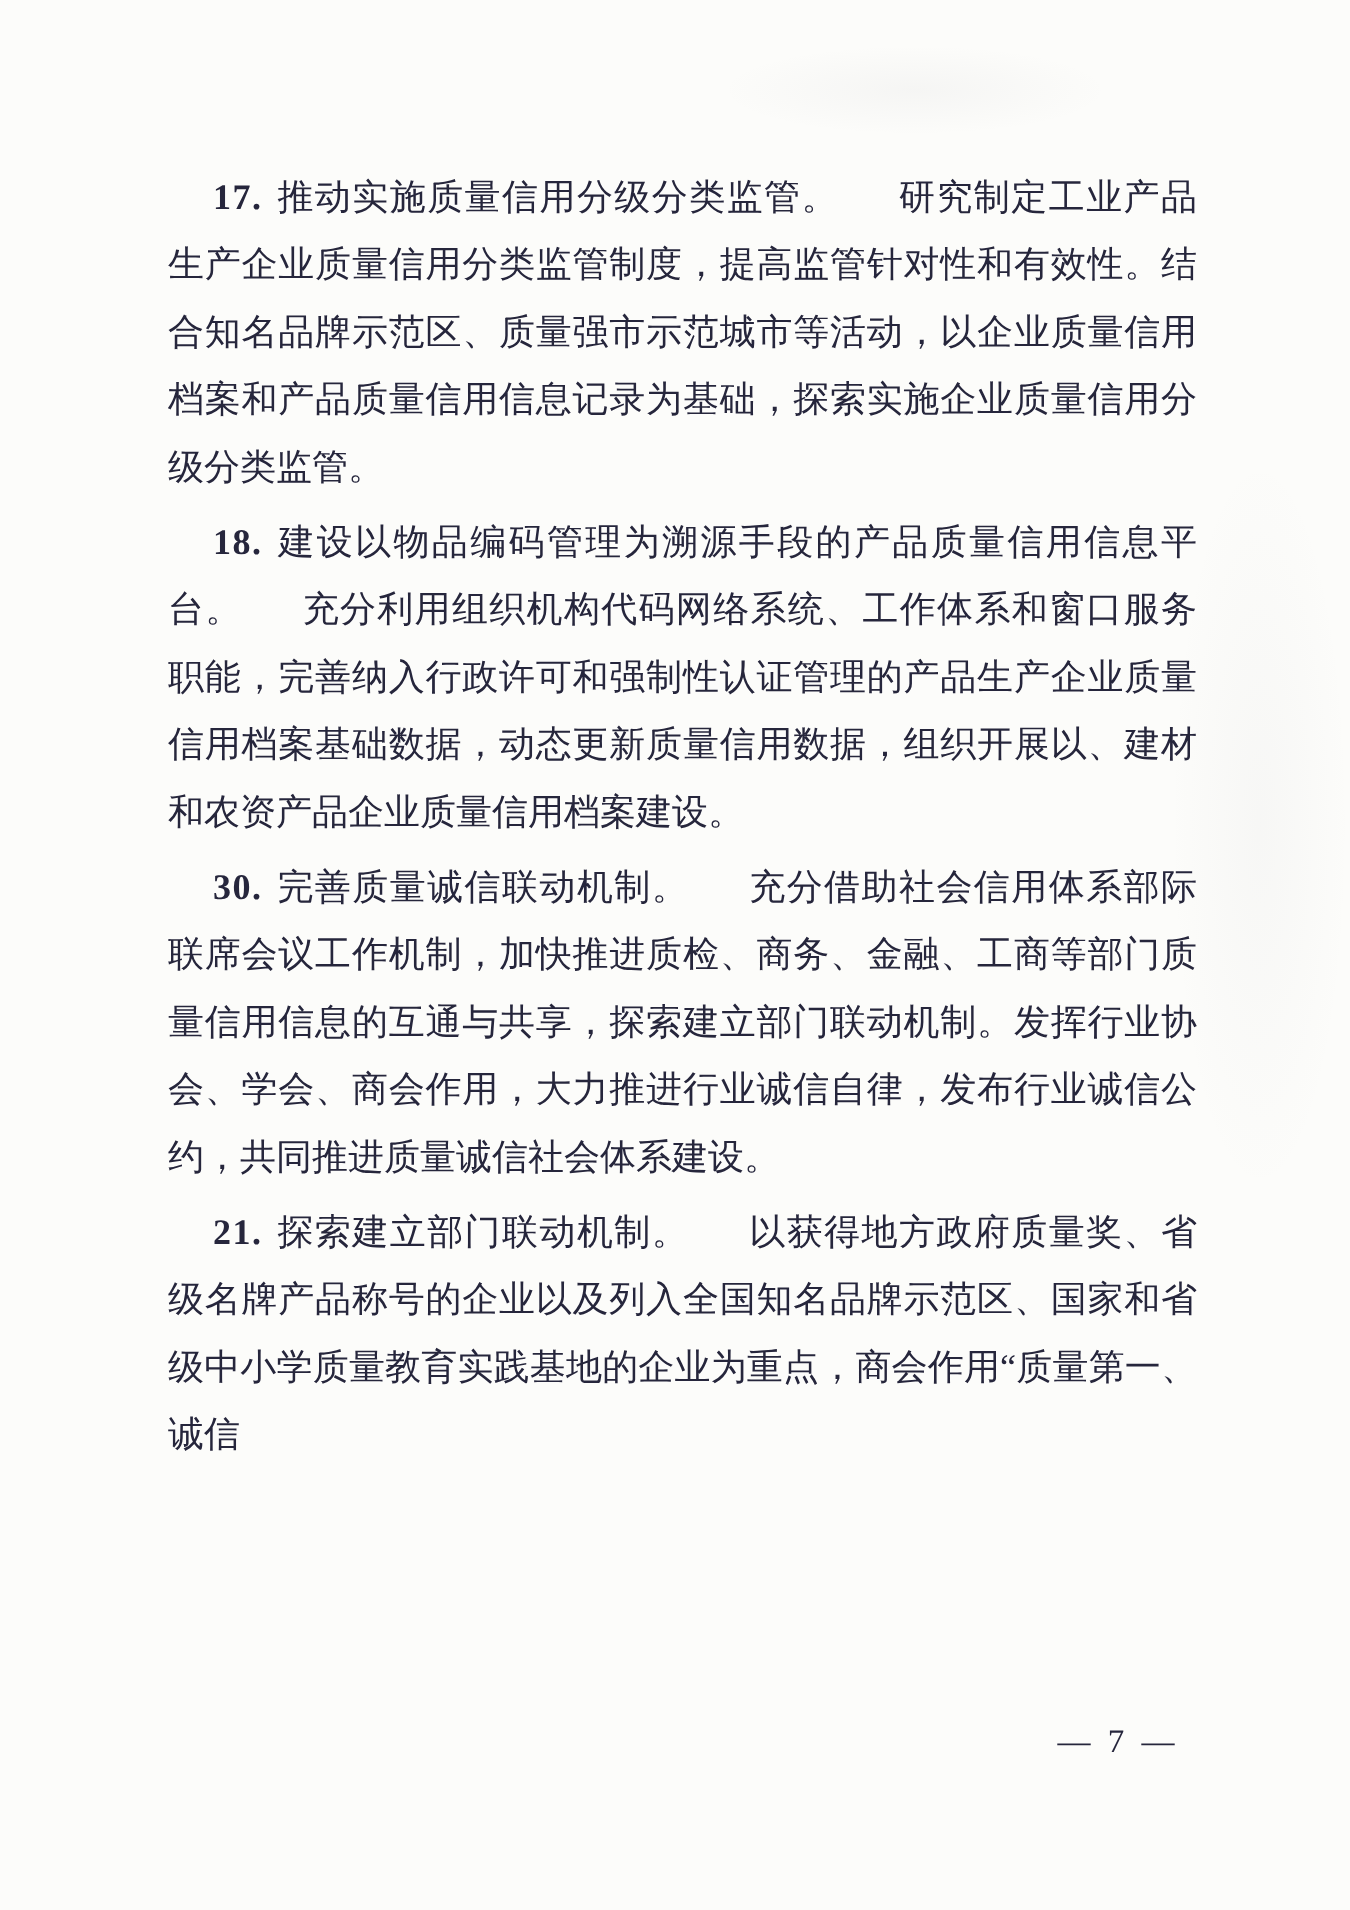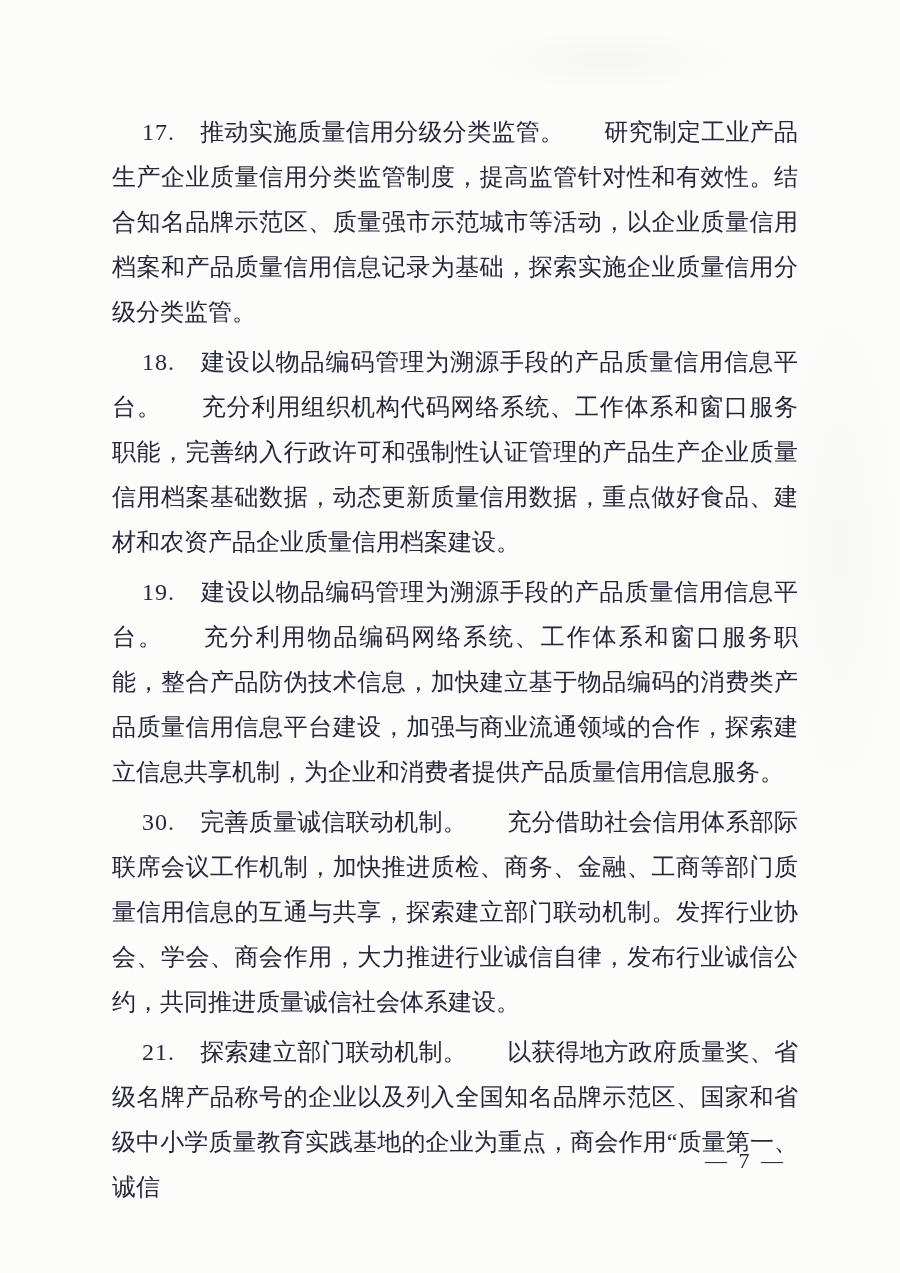--- a/index.html
+++ b/index.html
@@ -35,22 +35,22 @@
   }
   .para {
     font-size: 24px;
     line-height: 45px;
     text-align: justify;
     text-indent: 30px;
     margin: 0 0 5px 0;
     word-break: break-all;
   }
   .pnum {
-    font-weight: normal;
-    margin-right: 25px;
+    font-weight: bold;
+    margin-right: 9px;
     letter-spacing: 1px;
   }
   .phead {
     font-weight: normal;
   }
   .pbody {
     font-weight: normal;
     margin-left: 40px;
   }
   .pageno {
@@ -66,23 +66,22 @@
 </head>
 <body>
 
 <div class="scan-artifact smudge-top"></div>
 <div class="scan-artifact smudge-right"></div>
 
 <div class="content">
 
   <p class="para"><span class="pnum">17.</span><span class="phead">推动实施质量信用分级分类监管。</span><span class="pbody">研究制定工业产品生产企业质量信用分类监管制度，提高监管针对性和有效性。结合知名品牌示范区、质量强市示范城市等活动，以企业质量信用档案和产品质量信用信息记录为基础，探索实施企业质量信用分级分类监管。</span></p>
 
-  <p class="para"><span class="pnum">18.</span><span class="phead">建设以物品编码管理为溯源手段的产品质量信用信息平台。</span><span class="pbody">充分利用组织机构代码网络系统、工作体系和窗口服务职能，完善纳入行政许可和强制性认证管理的产品生产企业质量信用档案基础数据，动态更新质量信用数据，重点做好食品、建材和农资产品企业质量信用档案建设。</span></p>
+  <p class="para"><span class="pnum">18.</span><span class="phead">建设以物品编码管理为溯源手段的产品质量信用信息平台。</span><span class="pbody">充分利用组织机构代码网络系统、工作体系和窗口服务职能，完善纳入行政许可和强制性认证管理的产品生产企业质量信用档案基础数据，动态更新质量信用数据，组织开展以、建材和农资产品企业质量信用档案建设。</span></p>
 
-  <p class="para"><span class="pnum">19.</span><span class="phead">建设以物品编码管理为溯源手段的产品质量信用信息平台。</span><span class="pbody">充分利用物品编码网络系统、工作体系和窗口服务职能，整合产品防伪技术信息，加快建立基于物品编码的消费类产品质量信用信息平台建设，加强与商业流通领域的合作，探索建立信息共享机制，为企业和消费者提供产品质量信用信息服务。</span></p>
 
   <p class="para"><span class="pnum">30.</span><span class="phead">完善质量诚信联动机制。</span><span class="pbody">充分借助社会信用体系部际联席会议工作机制，加快推进质检、商务、金融、工商等部门质量信用信息的互通与共享，探索建立部门联动机制。发挥行业协会、学会、商会作用，大力推进行业诚信自律，发布行业诚信公约，共同推进质量诚信社会体系建设。</span></p>
 
   <p class="para"><span class="pnum">21.</span><span class="phead">探索建立部门联动机制。</span><span class="pbody">以获得地方政府质量奖、省级名牌产品称号的企业以及列入全国知名品牌示范区、国家和省级中小学质量教育实践基地的企业为重点，商会作用“质量第一、诚信</span></p>
 
 </div>
 
 <div class="pageno">— 7 —</div>
 
 </body></html>

